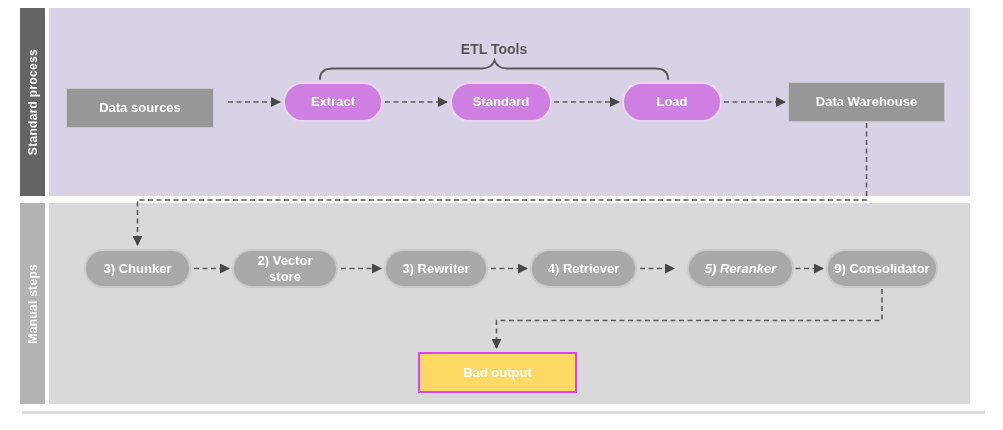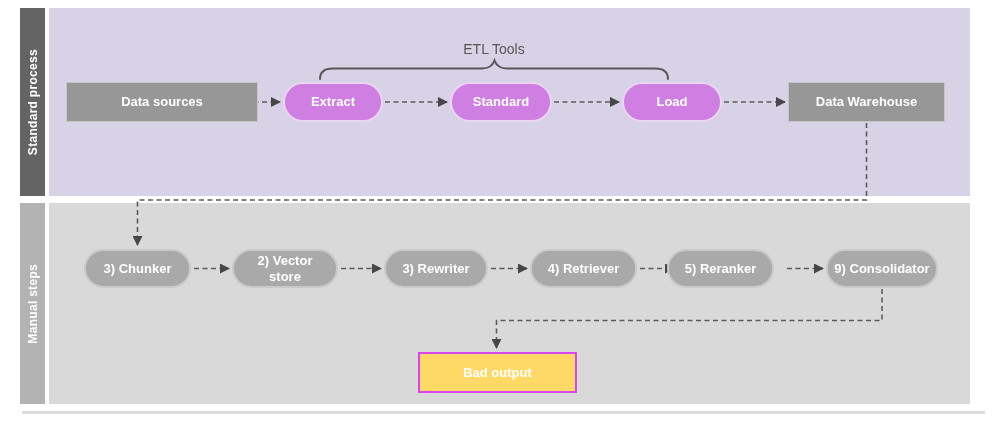--- a/index.html
+++ b/index.html
@@ -19,40 +19,40 @@
   }
 
   .overlay { position:absolute; left:0; top:0; width:1003px; height:430px; z-index:1; pointer-events:none; }
 
   .node {
     position:absolute; z-index:2; box-sizing:border-box;
     display:flex; align-items:center; justify-content:center; text-align:center;
     color:#ffffff; font-weight:700; font-size:13px; line-height:1.2;
   }
   .gray-box { background:#979797; border:1px solid #c6c6c6; }
-  .data-sources   { left:66px;  top:82px; width:192px; height:40px; }
+  .data-sources   { left:66px;  top:88px; width:148px; height:40px; }
   .data-warehouse { left:788px; top:82px; width:157px; height:40px; }
 
   .pill-magenta { background:#cf7ee2; border:2px solid #ecd4f3; border-radius:22px; top:82px; height:40px; }
   .extract   { left:283px; width:100px; }
   .transform { left:450px; width:102px; }
   .load      { left:622px; width:100px; }
 
   .pill-gray { background:#a9a9a9; border:2px solid #c9c9c9; border-radius:21px; top:249px; height:39px; }
   .chunker      { left:84px;  width:107px; }
   .vector-store { left:232px; width:106px; padding:0 12px; }
   .rewriter     { left:384px; width:104px; }
   .retriever    { left:530px; width:107px; }
-  .reranker     { left:667px; width:107px; }
+  .reranker     { left:687px; width:107px;font-style:italic; }
   .consolidator { left:826px; width:112px; padding:0 6px; }
 
   .bad-output { left:418px; top:352px; width:159px; height:41px; background:#ffd966; border:2px solid #d946ef; }
 
   .etl-label { position:absolute; left:424px; top:41px; width:140px; z-index:2;
-    text-align:center; color:#575757; font-weight:400; font-size:14px; }
+    text-align:center; color:#575757; font-weight:700; font-size:14px; }
 
   .divider { position:absolute; left:22px; top:411px; width:963px; height:3px; background:#dcdcdc; z-index:0; }
 
   .connector { stroke:#5c5c5c; stroke-width:1.6; stroke-dasharray:5 3.5; fill:none; }
   .brace { stroke:#59575a; stroke-width:2; fill:none; stroke-linecap:round; }
 </style>
 </head>
 <body>
 
 <div class="canvas">

